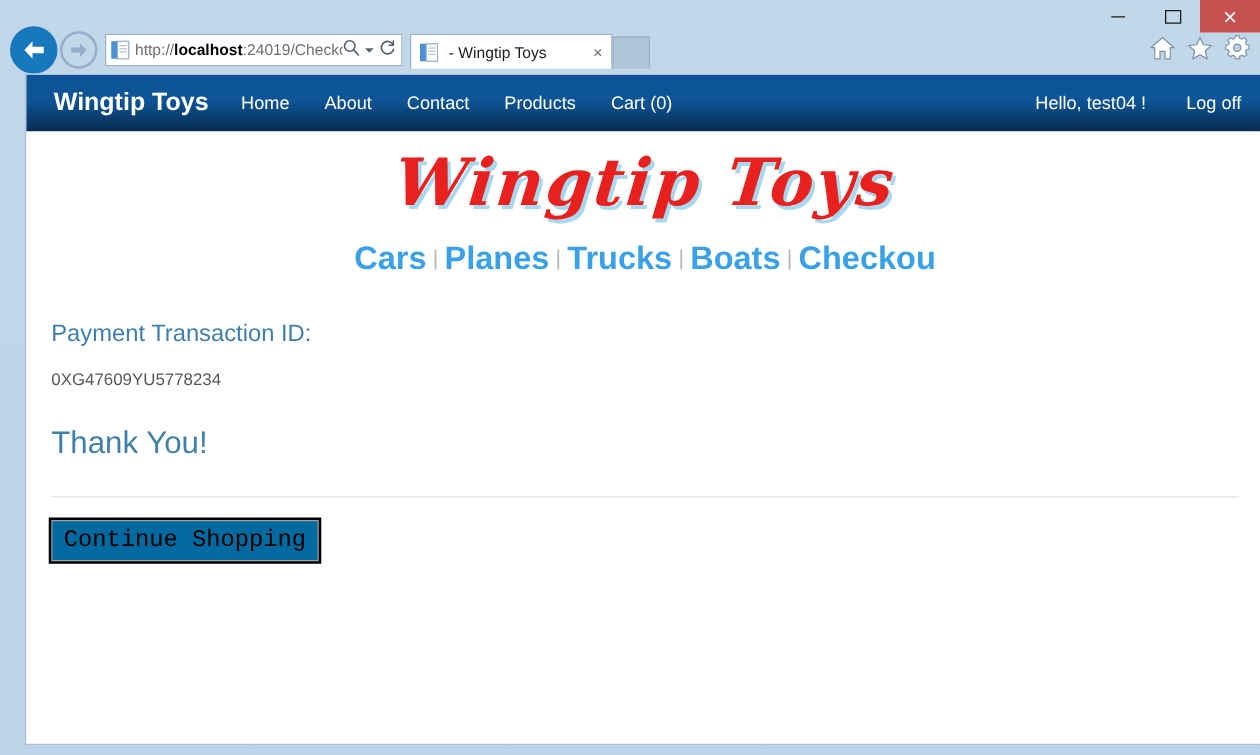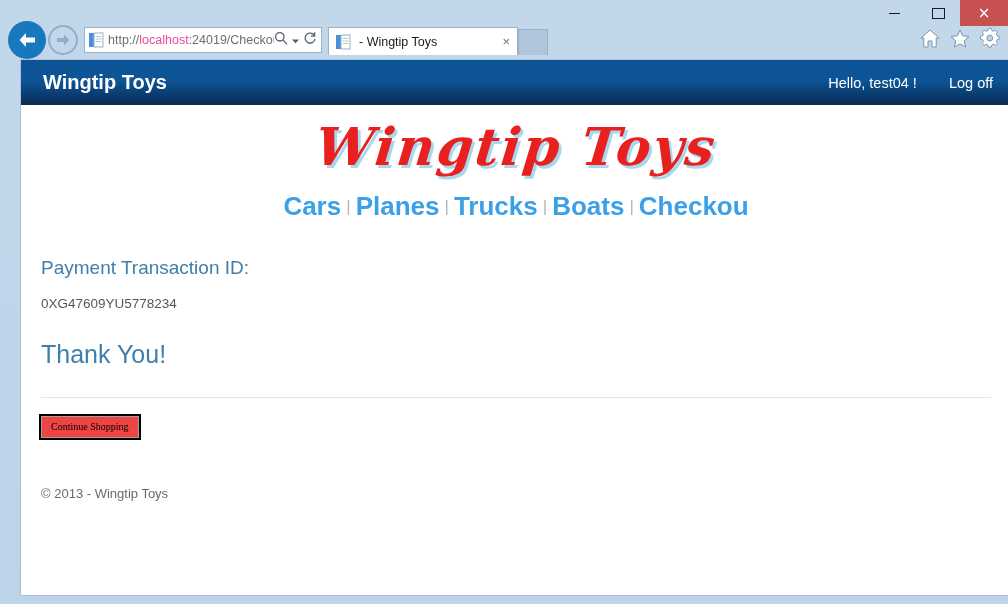--- a/index.html
+++ b/index.html
@@ -126,37 +126,37 @@
   }
   .url-text {
     flex: 1 1 auto;
     font-size: 12.5px;
     color: #6e6e6e;
     white-space: nowrap;
     overflow: hidden;
     line-height: 16px;
     font-family: "Liberation Sans", sans-serif;
   }
-  .url-text b { color: #ec4899; font-weight: normal; }
+  .url-text b { color: #000000; font-weight: bold; }
   .addr-tools {
     display: flex;
     align-items: center;
     gap: 3px;
     flex: none;
     padding-right: 2px;
   }
 
   .tabstrip {
     margin-left: 6px;
     display: flex;
     align-items: flex-end;
     height: 30px;
   }
   .tab {
-    width: 190px;
+    width: 162px;
     height: 28px;
     background: #ffffff;
     border: 1px solid #9ab1c6;
     border-bottom: none;
     display: flex;
     align-items: center;
     box-sizing: border-box;
     padding: 0 4px 0 6px;
   }
   .tab-title {
@@ -311,24 +311,24 @@
   }
   hr.divider {
     border: none;
     border-top: 1px solid #e4e4e4;
     margin: 27px 0 0 0;
   }
   .btn-row {
     margin-top: 18px;
   }
   button.continue-btn {
-    font-family: Liberation Serif, serif;
-    font-size: 10px;
+    font-family: Liberation Mono, monospace;
+    font-size: 19px;
     color: #000000;
-    background: #ef4444;
+    background: #0369a1;
     border: 1px solid #a0a0a0;
     outline: 2px solid #000000;
     outline-offset: 0px;
     padding: 4px 9px;
     line-height: 1.2;
     cursor: pointer;
   }
   .footer {
     margin-top: 48px;
     color: #6b6b6b;
@@ -431,20 +431,27 @@
         <span class="tab-close">×</span>
       </div>
       <div class="tab-new"></div>
     </div>
   </div>
 
   <div class="viewport">
 
     <div class="site-nav">
       <span class="brand">Wingtip Toys</span>
+      <div class="site-nav-links">
+        <a href="#">Home</a>
+        <a href="#">About</a>
+        <a href="#">Contact</a>
+        <a href="#">Products</a>
+        <a href="#">Cart (0)</a>
+      </div>
       <div class="site-nav-right">
         <a href="#">Hello, test04 !</a>
         <a href="#">Log off</a>
       </div>
     </div>
 
     <div class="logo-wrap">
       <span class="logo-script">Wingtip Toys</span>
     </div>
 
@@ -453,17 +460,16 @@
     </div>
 
     <div class="content">
       <h2 class="section-title">Payment Transaction ID:</h2>
       <div class="txn-id">0XG47609YU5778234</div>
       <h2 class="thanks">Thank You!</h2>
       <hr class="divider">
       <div class="btn-row">
         <button class="continue-btn">Continue Shopping</button>
       </div>
-      <div class="footer">© 2013 - Wingtip Toys</div>
     </div>
 
   </div>
 </div>
 
 </body></html>

